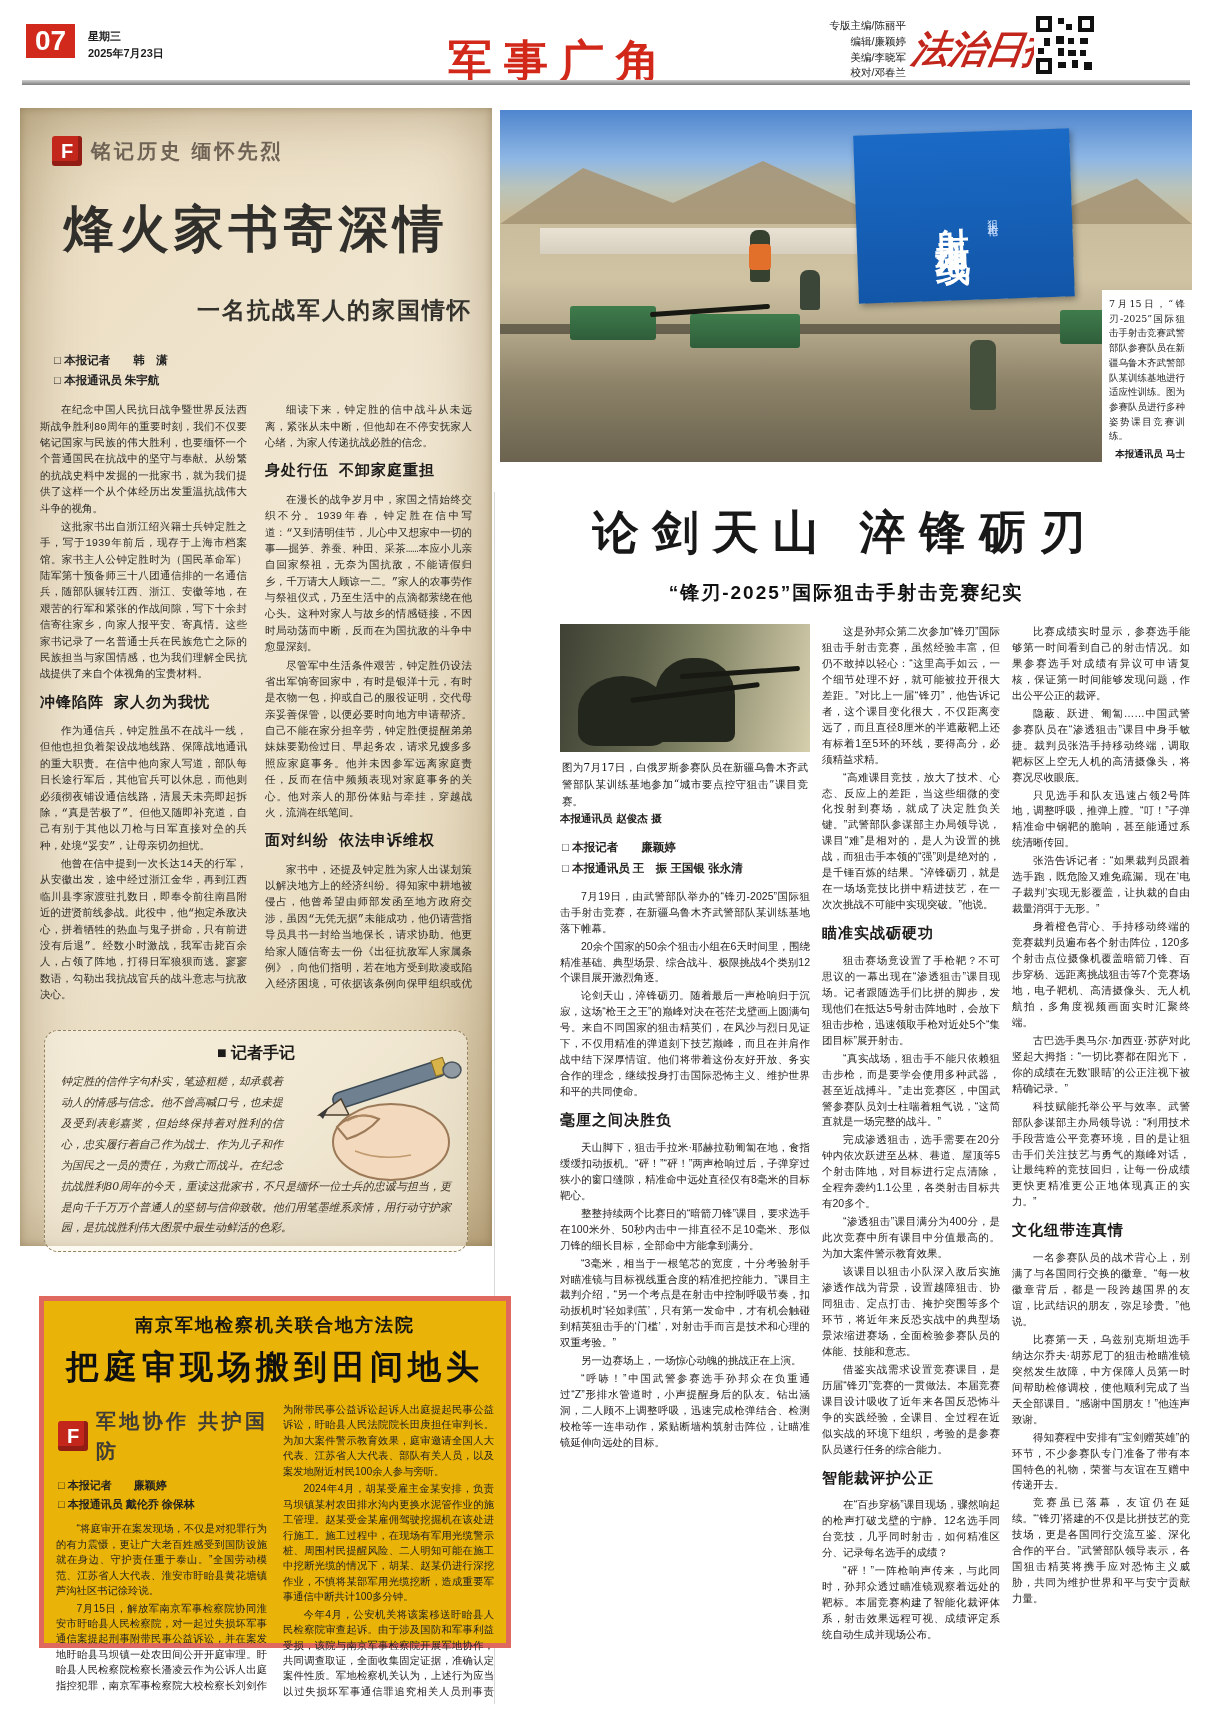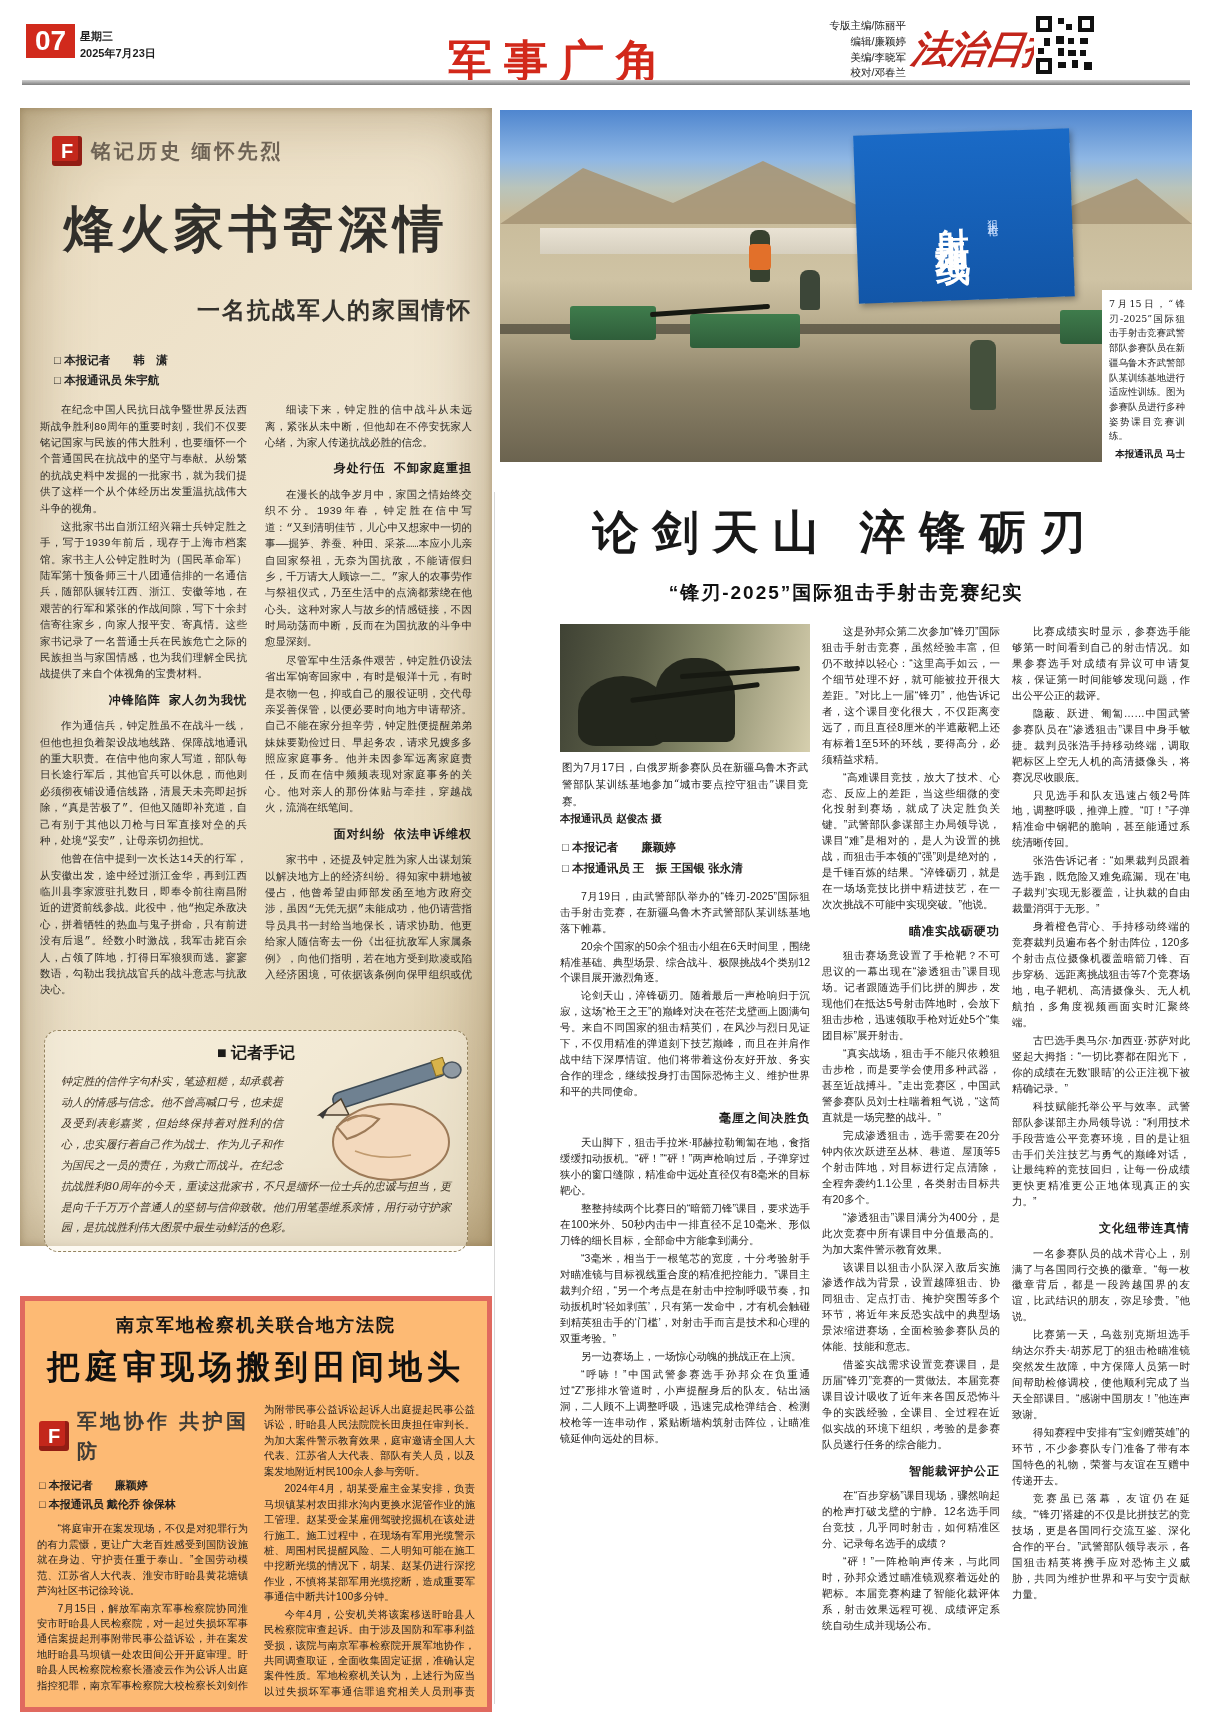--- a/index.html
+++ b/index.html
@@ -2,21 +2,21 @@
 <html><head>
 <meta charset="utf-8">
 <style>
   html,body{margin:0;padding:0;background:#fff;}
   .page{position:relative;width:1212px;height:1720px;background:#fff;overflow:hidden;
         font-family:"Liberation Sans",sans-serif;color:#222;}
   
   .hdr{position:absolute;left:0;top:0;width:1212px;height:88px;}
   .pagenum{position:absolute;left:26px;top:24px;background:#d12a1c;color:#fff;
            font-size:28px;font-weight:900;padding:3px 9px;line-height:1;}
-  .dateblock{position:absolute;left:80px;top:28px;font-size:11px;font-weight:700;color:#1c1c1c;line-height:1.55;}
+  .dateblock{position:absolute;left:88px;top:28px;font-size:11px;font-weight:700;color:#1c1c1c;line-height:1.55;}
   .sec-title{position:absolute;left:0;top:32px;width:1120px;text-align:center;
              font-size:44px;font-weight:900;color:#d2281a;letter-spacing:12px;}
   .credits{position:absolute;left:822px;top:18px;font-size:10.5px;color:#222;line-height:1.5;text-align:right;width:84px;}
   .paper-logo{position:absolute;left:912px;top:24px;font-size:38px;font-weight:900;color:#c2251b;
               font-family:"DejaVu Serif",serif;font-style:italic;letter-spacing:-1px;transform:skewX(-8deg);}
   .qr{position:absolute;left:1034px;top:14px;width:62px;height:62px;background:#fff;}
   .hdr-rule{position:absolute;left:22px;top:80px;width:1168px;height:5px;
             background:linear-gradient(#cfcfcf,#7e7e7e);}
   .vdivider{position:absolute;left:494px;top:492px;height:1212px;width:1px;background:#d8d8d8;}
   
@@ -29,32 +29,32 @@
   .fcube{width:30px;height:30px;background:#c3271b;border-radius:3px;color:#fff;font-weight:900;
          font-size:20px;display:flex;align-items:center;justify-content:center;
          box-shadow:inset -4px -5px 0 rgba(0,0,0,.25);flex:0 0 auto;}
   .parch-kicker{font-size:20px;font-weight:700;color:#6e6355;letter-spacing:3px;}
   .parch-title{text-align:center;font-size:50px;font-weight:900;color:#312f2b;letter-spacing:5px;}
   .parch-sub{text-align:right;font-size:23px;font-weight:700;color:#34322d;margin-top:32px;letter-spacing:2px;}
   .parch-bylines{margin:24px 0 12px 14px;font-size:11.5px;font-weight:700;color:#222;line-height:1.75;}
   .parch-body{column-count:2;column-gap:18px;font-size:10.5px;line-height:1.56;text-align:justify;
               color:#2d2b27;height:612px;overflow:hidden;font-family:Liberation Mono, monospace;}
   .para{margin:0 0 2px;text-indent:2em;}
-  .sec-head{font-size:12px;font-weight:900;text-align:right;margin:9px 0 8px;color:#1d1c1a;
+  .sec-head{font-size:15px;font-weight:900;text-align:left;margin:9px 0 8px;color:#1d1c1a;
             break-inside:avoid;text-indent:0;letter-spacing:1px;}
   .notes-box{position:relative;margin:16px 4px 0;border:1px dashed #93825f;border-radius:14px;
              padding:10px 16px 12px;min-height:160px;background:rgba(252,246,232,.55);box-sizing:border-box;}
   .notes-label{text-align:center;font-size:16px;font-weight:900;color:#1c1b19;margin:2px 0 8px;}
   .hand-float{float:right;width:168px;height:100px;}
   .notes-text{font-family:"DejaVu Serif",serif;font-style:italic;font-size:11px;line-height:1.9;
               color:#3a3022;text-align:justify;}
   .hand-svg{position:absolute;right:-4px;top:26px;width:200px;height:130px;}
   
-  .court-box{margin-top:50px;width:472px;height:416px;box-sizing:border-box;border:5px solid #e0695f;
-             padding:12px 12px 8px;position:relative;background:#fdba74;}
+  .court-box{margin-top:50px;width:472px;height:352px;box-sizing:border-box;border:5px solid #e0695f;
+             padding:12px 12px 8px;position:relative;background:#eab308;margin-left:19px;}
   .court-kicker{text-align:center;font-size:18px;font-weight:700;color:#141414;letter-spacing:2px;}
   .court-title{text-align:center;font-size:33px;font-weight:900;color:#101010;letter-spacing:5px;margin-top:8px;}
   .court-body{margin-top:12px;column-count:2;column-gap:16px;height:300px;overflow:hidden;
               font-size:10.3px;line-height:1.5;text-align:justify;color:#242220;}
   .court-badge{display:flex;align-items:center;gap:8px;margin:4px 0 10px 2px;break-inside:avoid;}
   .badge-text{font-size:20px;font-weight:700;color:#403c36;letter-spacing:2px;}
   .court-bylines{font-size:11px;font-weight:700;line-height:1.7;margin:0 0 8px 2px;break-inside:avoid;}
   
   .right-region{position:absolute;left:500px;top:110px;width:692px;}
   .range-photo{position:relative;width:692px;height:352px;overflow:hidden;

